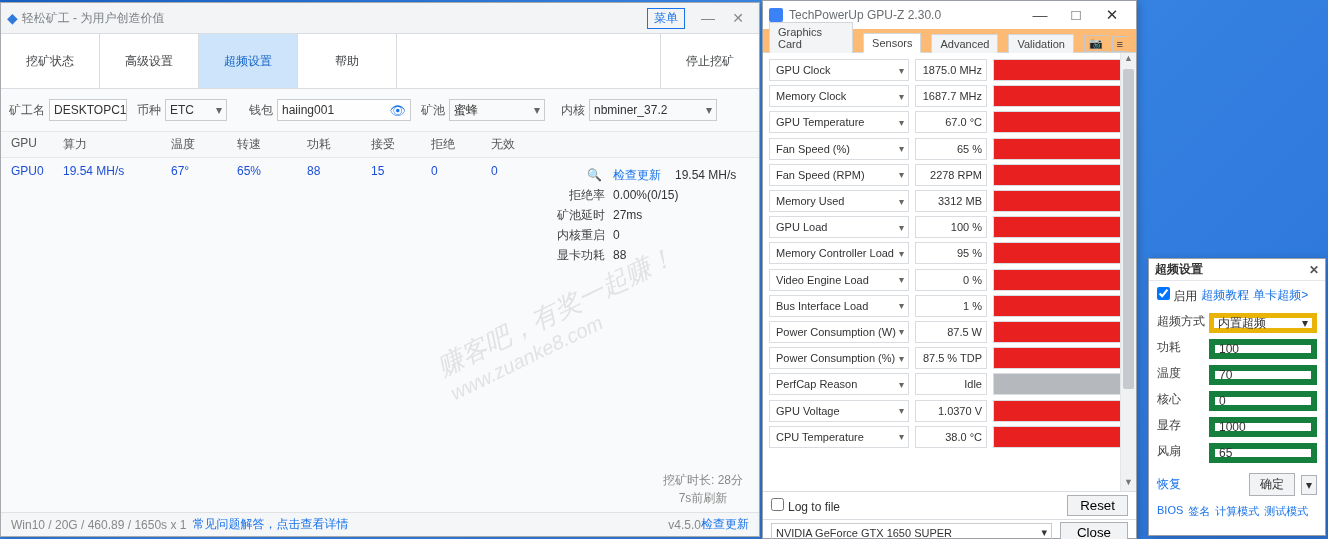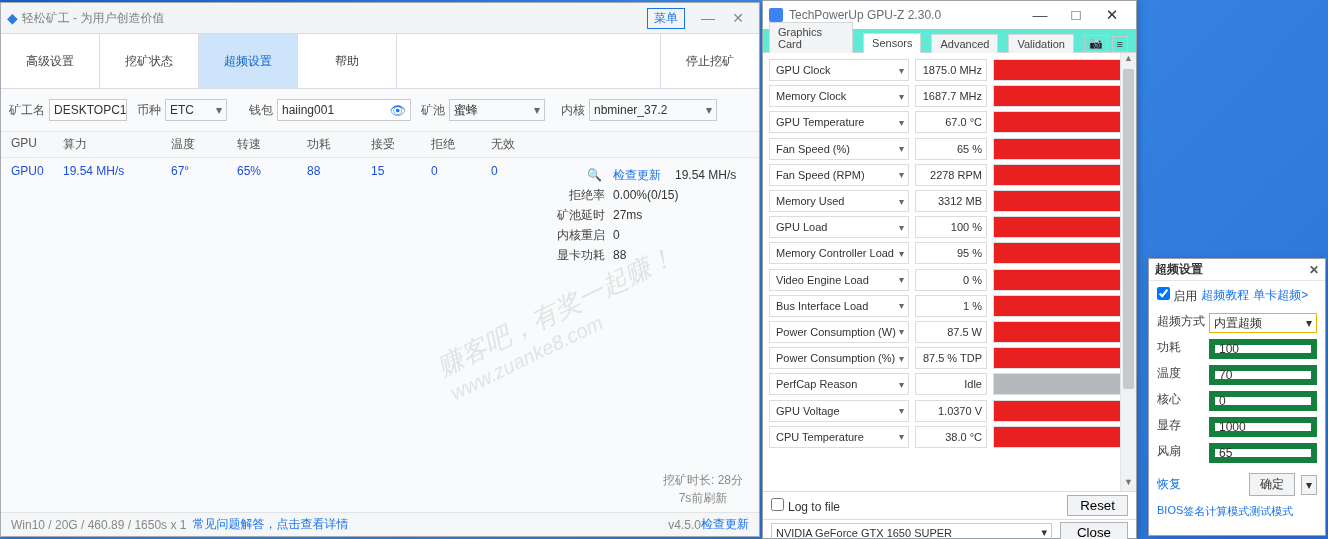--- a/index.html
+++ b/index.html
@@ -40,21 +40,21 @@
 .status-bar .spacer{flex:1}
 .watermark{position:absolute;left:430px;top:290px;transform:rotate(-26deg);font-size:26px;color:rgba(140,140,140,0.22);font-style:italic;white-space:nowrap;pointer-events:none}
 .watermark .sub{font-size:20px}
 
 #gpuz{left:762px;top:0;width:375px;height:539px;border:1px solid #9aa0a6}
 #gpuz .titlebar{height:28px;background:#fff;display:flex;align-items:center;padding:0 6px;color:#6a6e72}
 #gpuz .titlebar .ico{width:14px;height:14px;background:#3b82f6;margin-right:6px;border-radius:2px}
 #gpuz .win-btns{margin-left:auto;display:flex}
 #gpuz .win-btns span{width:36px;text-align:center;color:#555;font-size:15px}
 #gpuz .win-btns .x{color:#333}
-.gz-tabs{display:flex;align-items:flex-end;height:24px;padding:0 6px;background:#5eead4;border-bottom:1px solid #d4d7da;gap:10px}
+.gz-tabs{display:flex;align-items:flex-end;height:24px;padding:0 6px;background:#fdba74;border-bottom:1px solid #d4d7da;gap:10px}
 .gz-tab{padding:3px 8px;border:1px solid #d4d7da;border-bottom:none;background:#f3f4f6;color:#444;font-size:11px;position:relative;top:1px}
 .gz-tab.active{background:#fff;border-bottom:1px solid #fff}
 .gz-extra{margin-left:auto;display:flex;gap:4px;align-items:center;padding-right:2px}
 .gz-extra span{border:1px solid #c4c8cc;padding:1px 4px;font-size:11px}
 .sensor-list{padding:4px 6px 0 6px;height:438px;overflow:hidden;position:relative;background:#fff}
 .srow-g{display:flex;align-items:center;height:26.2px}
 .sname{width:140px;padding:0 6px;border:1px solid #d9dce0;height:22px;display:flex;align-items:center;background:#fff;position:relative;font-size:11px}
 .sname::after{content:"▾";position:absolute;right:4px;color:#666;font-size:10px}
 .sval{width:72px;border:1px solid #d9dce0;height:22px;display:flex;align-items:center;justify-content:flex-end;padding-right:4px;margin-left:6px;font-size:11px}
 .sgraph{flex:1;height:22px;margin-left:6px;border:1px solid #d9dce0;background:#e82020;position:relative;overflow:hidden}
@@ -70,43 +70,43 @@
 .scrollbar .thumb{position:absolute;left:2px;right:2px;top:16px;height:320px;background:#c6c9cd;border-radius:2px}
 .scrollbar .arr{position:absolute;left:0;right:0;height:14px;text-align:center;color:#777;font-size:9px}
 
 #oc{left:1148px;top:258px;width:178px;height:278px;background:#fff;border:1px solid #9aa0a6}
 #oc .titlebar{height:22px;display:flex;align-items:center;padding:0 6px;font-weight:bold;background:#fff;border-bottom:1px solid #e4e6e9}
 #oc .titlebar .x{margin-left:auto;color:#555}
 #oc .body{padding:6px 8px}
 #oc .orow{display:flex;height:26px}
 #oc .olbl{width:52px;color:#444}
 #oc .oin{flex:1;border:6px solid #15803d;height:20px;padding:0 4px;display:flex;align-items:center}
-#oc .osel{flex:1;border:1px solid #eab308;height:20px;padding:0 4px;display:flex;align-items:center;position:relative}
+#oc .osel{flex:1;border:5px solid #eab308;height:20px;padding:0 4px;display:flex;align-items:center;position:relative}
 #oc .osel::after{content:"▾";position:absolute;right:4px}
 #oc .olink{color:#1a73e8}
 #oc .ftr{display:flex;align-items:center;padding:4px 0;gap:6px}
 #oc .btn{border:1px solid #adb1b5;background:#f2f3f5;padding:2px 10px}
 #oc .btn.dd{padding:2px 4px}
-#oc .links{display:flex;padding-top:4px;font-size:11px}
+#oc .links{display:flex;gap:5px;padding-top:4px;font-size:11px}
 </style>
 </head>
 <body>
 
 <div class="win" id="miner">
   <div class="titlebar">
     <span class="logo">◆</span>
     <span>轻松矿工 - 为用户创造价值</span>
     <span class="spacer"></span>
     <span class="menu-link">菜单</span>
     <span class="win-btn">—</span>
     <span class="win-btn">✕</span>
   </div>
   <div class="tab-row">
+    <div class="tab">挖矿状态</div>
     <div class="tab">高级设置</div>
-    <div class="tab">挖矿状态</div>
     <div class="tab active">超频设置</div>
     <div class="tab">帮助</div>
     <div class="tab-spacer"></div>
     <div class="stop-btn">停止挖矿</div>
   </div>
   <div class="cfg-row">
     <span class="cfg-lbl">矿工名</span>
     <span class="cfg-in" style="width:78px">DESKTOPC1T</span>
     <span class="cfg-lbl" style="margin-left:6px">币种</span>
     <span class="cfg-sel" style="width:62px">ETC</span>

